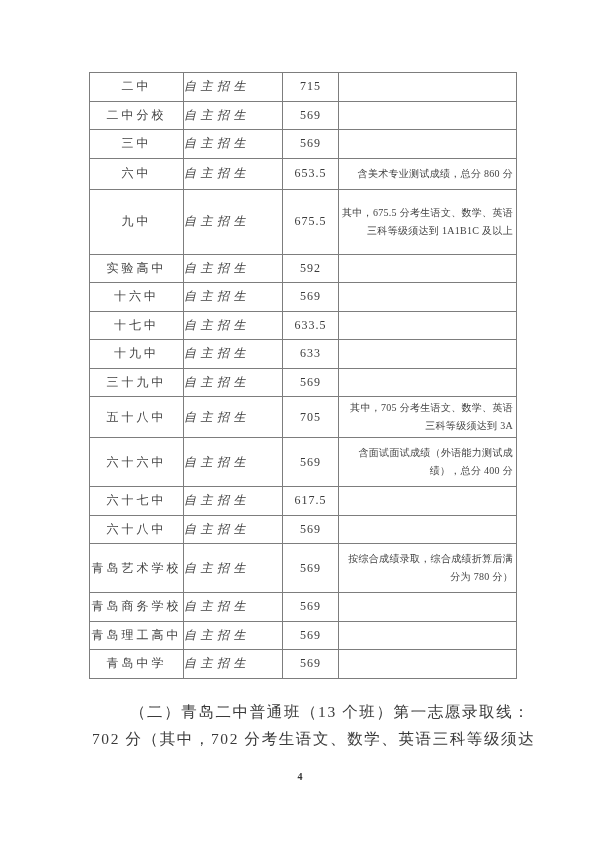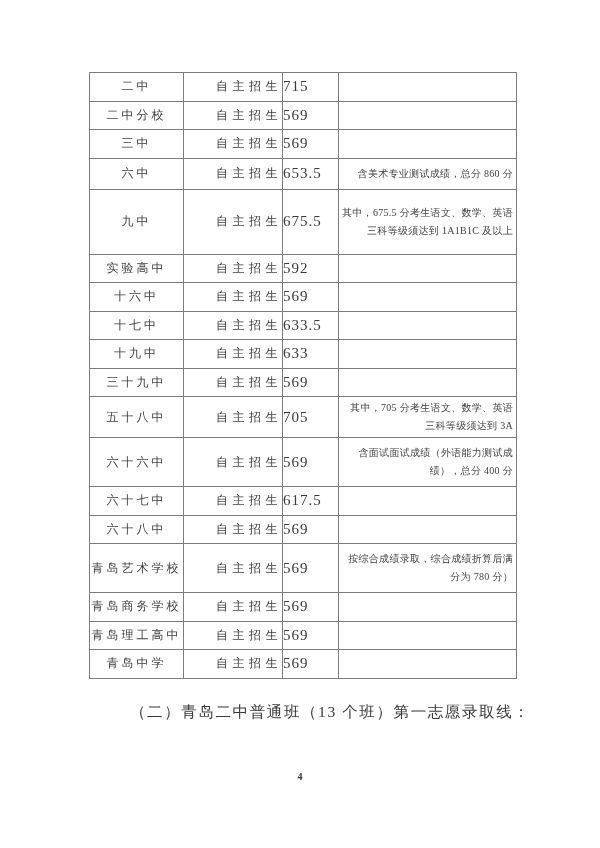--- a/index.html
+++ b/index.html
@@ -38,28 +38,29 @@
   tr.row:nth-child(11) { height: 35px; }
   tr.row:nth-child(12) { height: 49px; }
   tr.row:nth-child(15) { height: 49px; }
   td.c-school {
     text-align: center;
     font-size: 12px;
     letter-spacing: 3px;
     color: #424242;
   }
   td.c-type {
-    text-align: right;
+    text-align: left;
     font-size: 12px;
     letter-spacing: 4.5px;
     color: #424242;
+    font-style: italic;
   }
   td.c-score {
-    text-align: left;
-    font-size: 15px;
+    text-align: center;
+    font-size: 12px;
     letter-spacing: 1px;
     color: #3b3b3b;
     margin-left: 40px;
   }
   td.c-remark {
     font-size: 10px;
     line-height: 18px;
     letter-spacing: 0.3px;
     padding: 2px 3px;
     text-align: right;
@@ -224,17 +225,18 @@
       <td class="c-type">自主招生</td>
       <td class="c-score">569</td>
       <td class="c-remark"></td>
     </tr>
   </tbody>
     </table>
   </div>
 
   <div class="paragraph">
     <div class="p-line1">（二）青岛二中普通班（13 个班）第一志愿录取线：</div>
+    <div class="p-line2">702 分（其中，702 分考生语文、数学、英语三科等级须达</div>
   </div>
 
   <div class="page-number">4</div>
 
 </div>
 
 </body></html>

